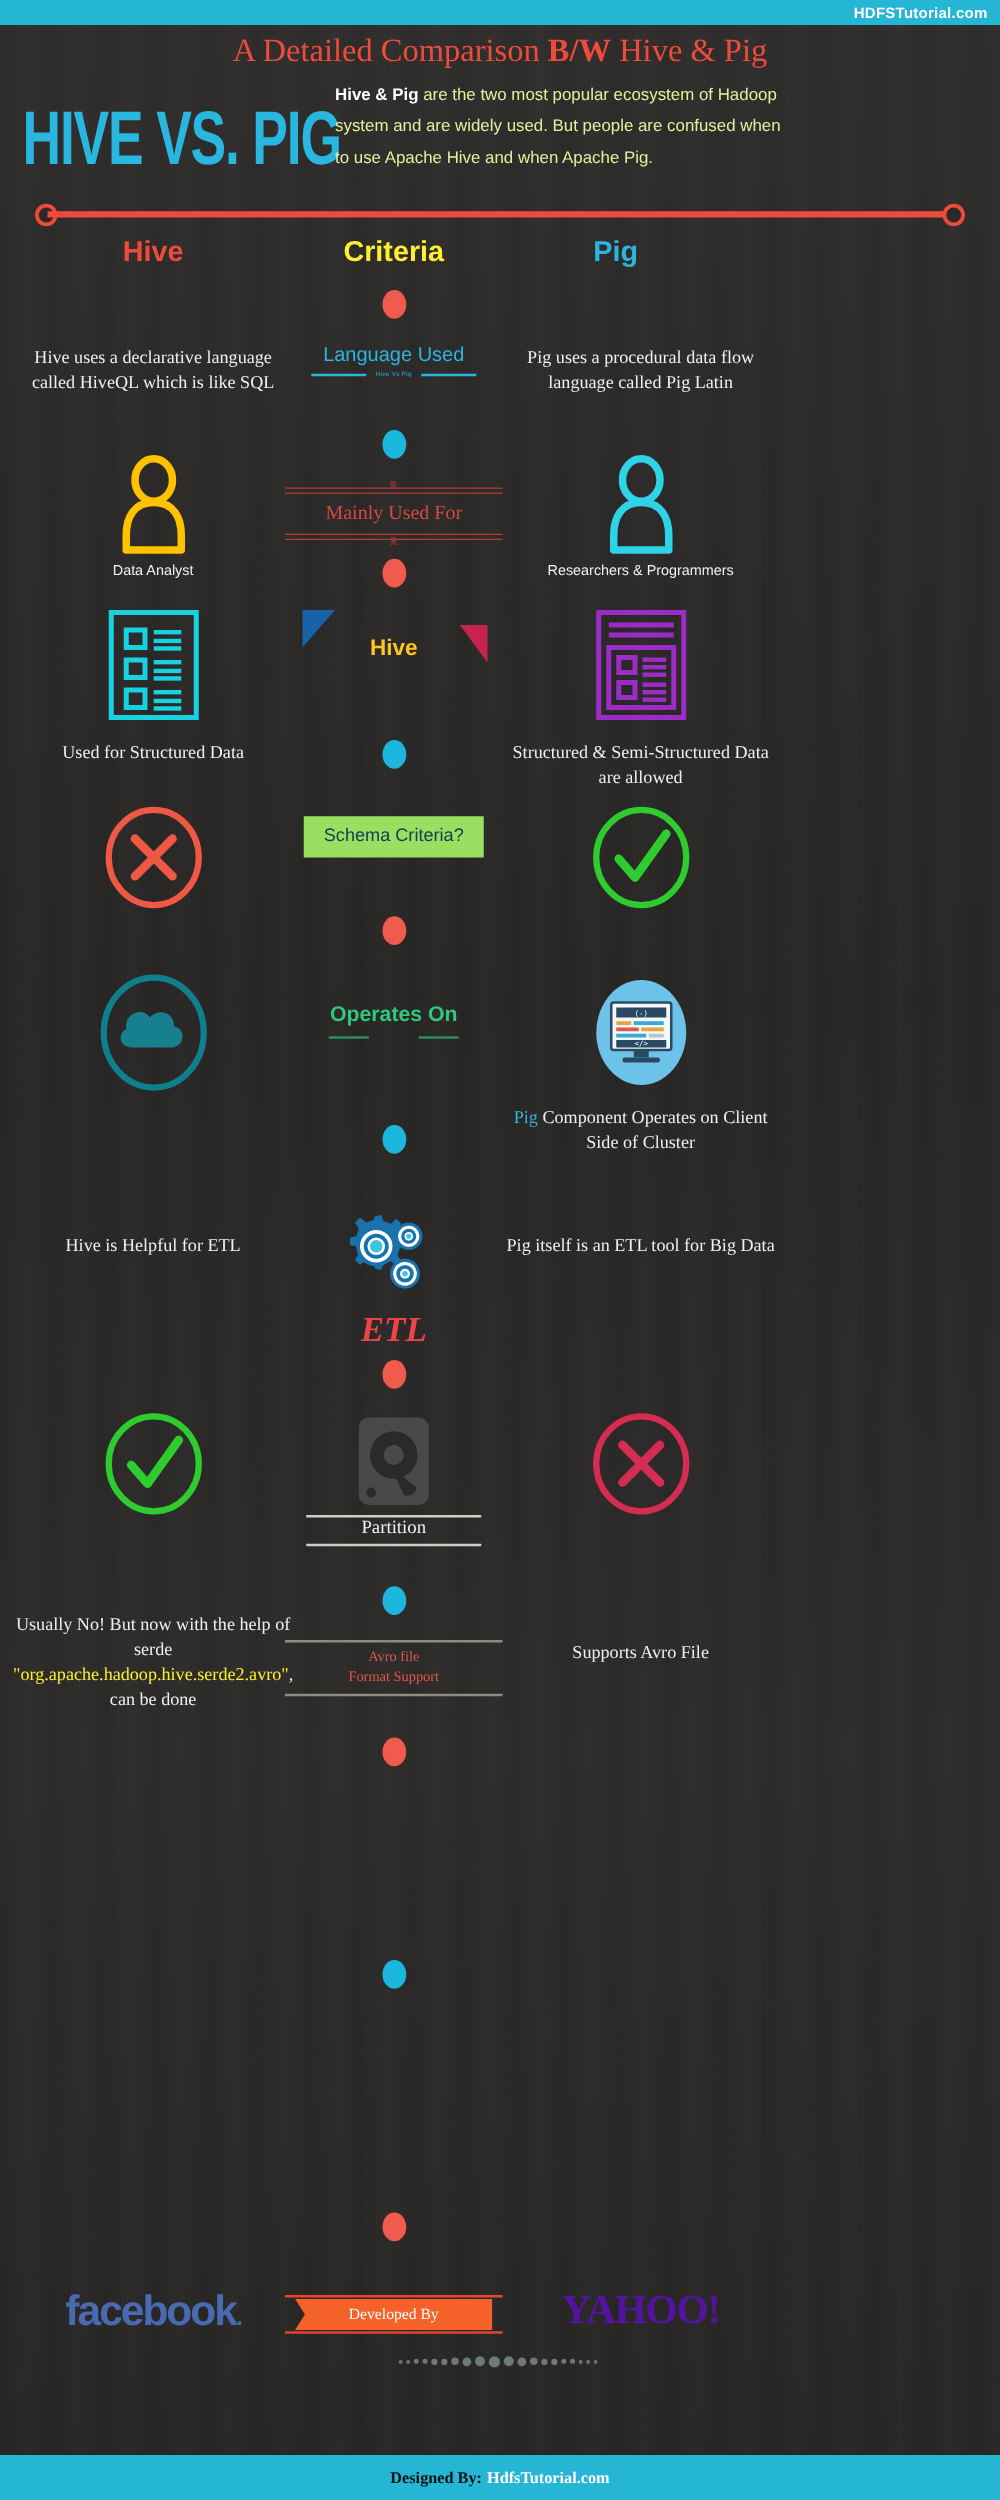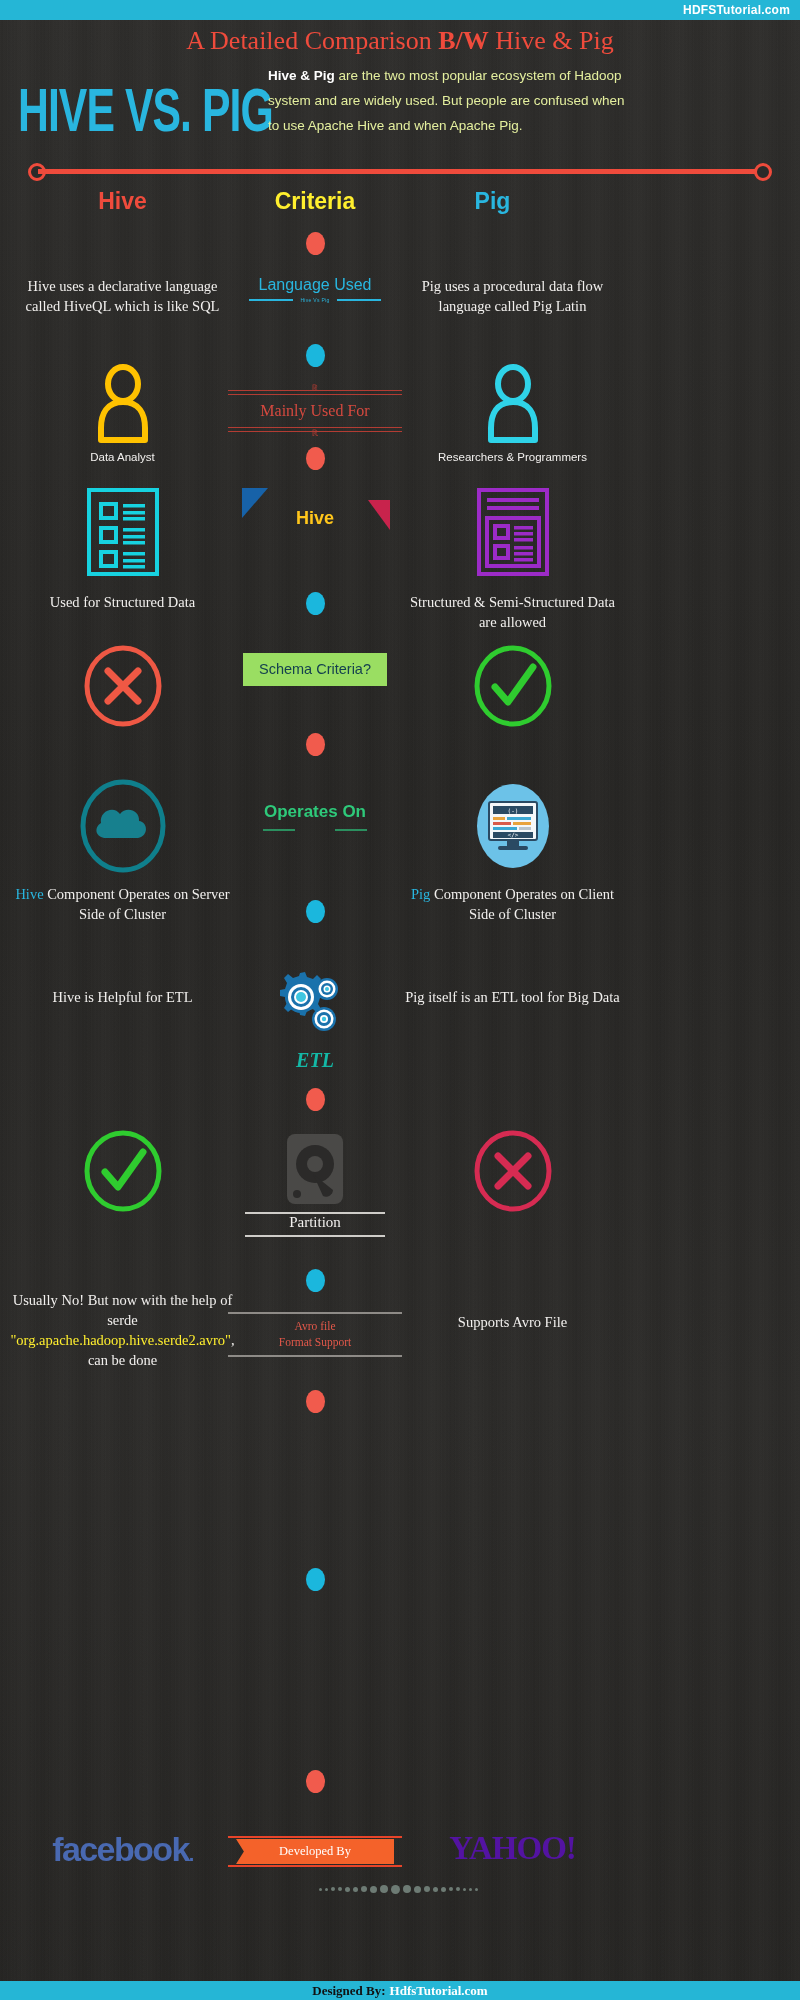--- a/index.html
+++ b/index.html
@@ -89,21 +89,21 @@
               border-left:26px solid #1762a8; border-bottom:30px solid transparent; }
   .tri-red  { position:absolute; right:12px; top:6px; width:0; height:0;
               border-right:22px solid #c8234c; border-bottom:30px solid transparent; }
   .crit-schema {
     display:inline-block; background:#9ade62; color:#15414f; font-size:14.5px;
     padding:7px 16px; line-height:1.3;
   }
   .crit-operates { color:#2ec97a; font-size:17px; font-weight:bold; font-family:"Liberation Sans", sans-serif; }
   .op-rules { display:flex; justify-content:center; gap:40px; margin-top:7px; }
   .op-rules .r { width:32px; height:2px; background:#2b8f5f; }
-  .crit-etl { color:#14b8a6; font-size:20px; font-family:"Liberation Serif", serif; font-style:italic; font-weight:bold; }
+  .crit-etl { color:#ef4444; font-size:28px; font-family:"Liberation Serif", serif; font-style:italic; font-weight:bold; }
   .crit-part { color:#f2f0ee; font-size:15px; font-family:"Liberation Serif", serif; }
   .part-rule { height:2px; background:#cfcdc9; margin:4px auto 0; width:140px; }
   .crit-avro { color:#e3584a; font-size:11.5px; font-family:"Liberation Serif", serif; line-height:1.35; padding:5px 0; }
   .avro-rule { height:2px; background:#8e8b87; }
   .ribbon {
     position:relative; background:#f4622a; color:#fff; font-size:12.5px;
     font-family:"Liberation Serif", serif; padding:5px 0; margin:0 8px;
     clip-path:polygon(0 0,100% 0,100% 100%,0 100%,5% 50%);
   }
   .ribbon-wrap { position:relative; }
@@ -113,21 +113,21 @@
   .logo-fb { color:#4969b1; font-size:34px; font-weight:bold; letter-spacing:-1.6px;
              font-family:"Liberation Sans", sans-serif; }
   .logo-fb .d { color:#4969b1; font-size:20px; }
   .logo-yh { color:#5b10b8; font-size:33px; font-weight:bold; letter-spacing:-1px;
              font-family:"Liberation Serif", serif; opacity:.85; }
   .dotline { position:absolute; left:278px; top:1884px; width:240px; height:10px;
              display:flex; align-items:center; justify-content:center; gap:3px; z-index:4; }
   .dotline i { display:block; border-radius:50%; background:#6d7b74; }
   
   .footer {
-    position:absolute; left:0; bottom:0; width:800px; height:19px; background:#25b6d6;
+    position:absolute; left:0; bottom:0; width:800px; height:36px; background:#25b6d6;
     display:flex; align-items:center; justify-content:center; z-index:6;
   }
   .footer .a { color:#111; font-size:13px; font-weight:bold; font-family:"Liberation Serif", serif; }
   .footer .b { color:#fff; font-size:13px; font-weight:bold; font-family:"Liberation Serif", serif; margin-left:4px; }
   .hl-hive { color:#29b6df; } .hl-pig { color:#29b6df; }
   .hl-yellow { color:#ffef2e; }
   .iconlbl { color:#f2f0ee; font-size:11.5px; line-height:1.3; margin-top:6px;
              font-family:"Liberation Sans", sans-serif; text-align:center; }
 </style>
 </head>
@@ -272,23 +272,20 @@
     </svg>
   </div>
 </div>
 
 <div class="row" style="top:780px">
   <div style="position:absolute;left:10px;width:225px;text-align:center">
     <svg width="94" height="92" viewBox="0 0 94 92">
       <ellipse cx="47" cy="46" rx="40" ry="44" fill="none" stroke="#0f7f8c" stroke-width="5"></ellipse>
       <path d="M30 58 C20 58 17 48 25 43 C23 31 38 25 44 34 C50 26 64 30 63 41 C72 42 73 56 62 58 Z" fill="#17808e"></path>
     </svg>
-    <div class="cell" style="position:relative;left:0;width:225px;margin-top:12px">
-      <span class="hl-hive">Hive</span><span> Component Operates on Server Side of Cluster</span>
-    </div>
   </div>
   <div class="center" style="top:22px;position:absolute">
     <div class="crit-operates">Operates On</div>
     <div class="op-rules">
       <span class="r"></span>
       <span class="r"></span>
     </div>
   </div>
   <div style="position:absolute;left:400px;width:225px;text-align:center">
     <svg width="94" height="92" viewBox="0 0 94 92">

